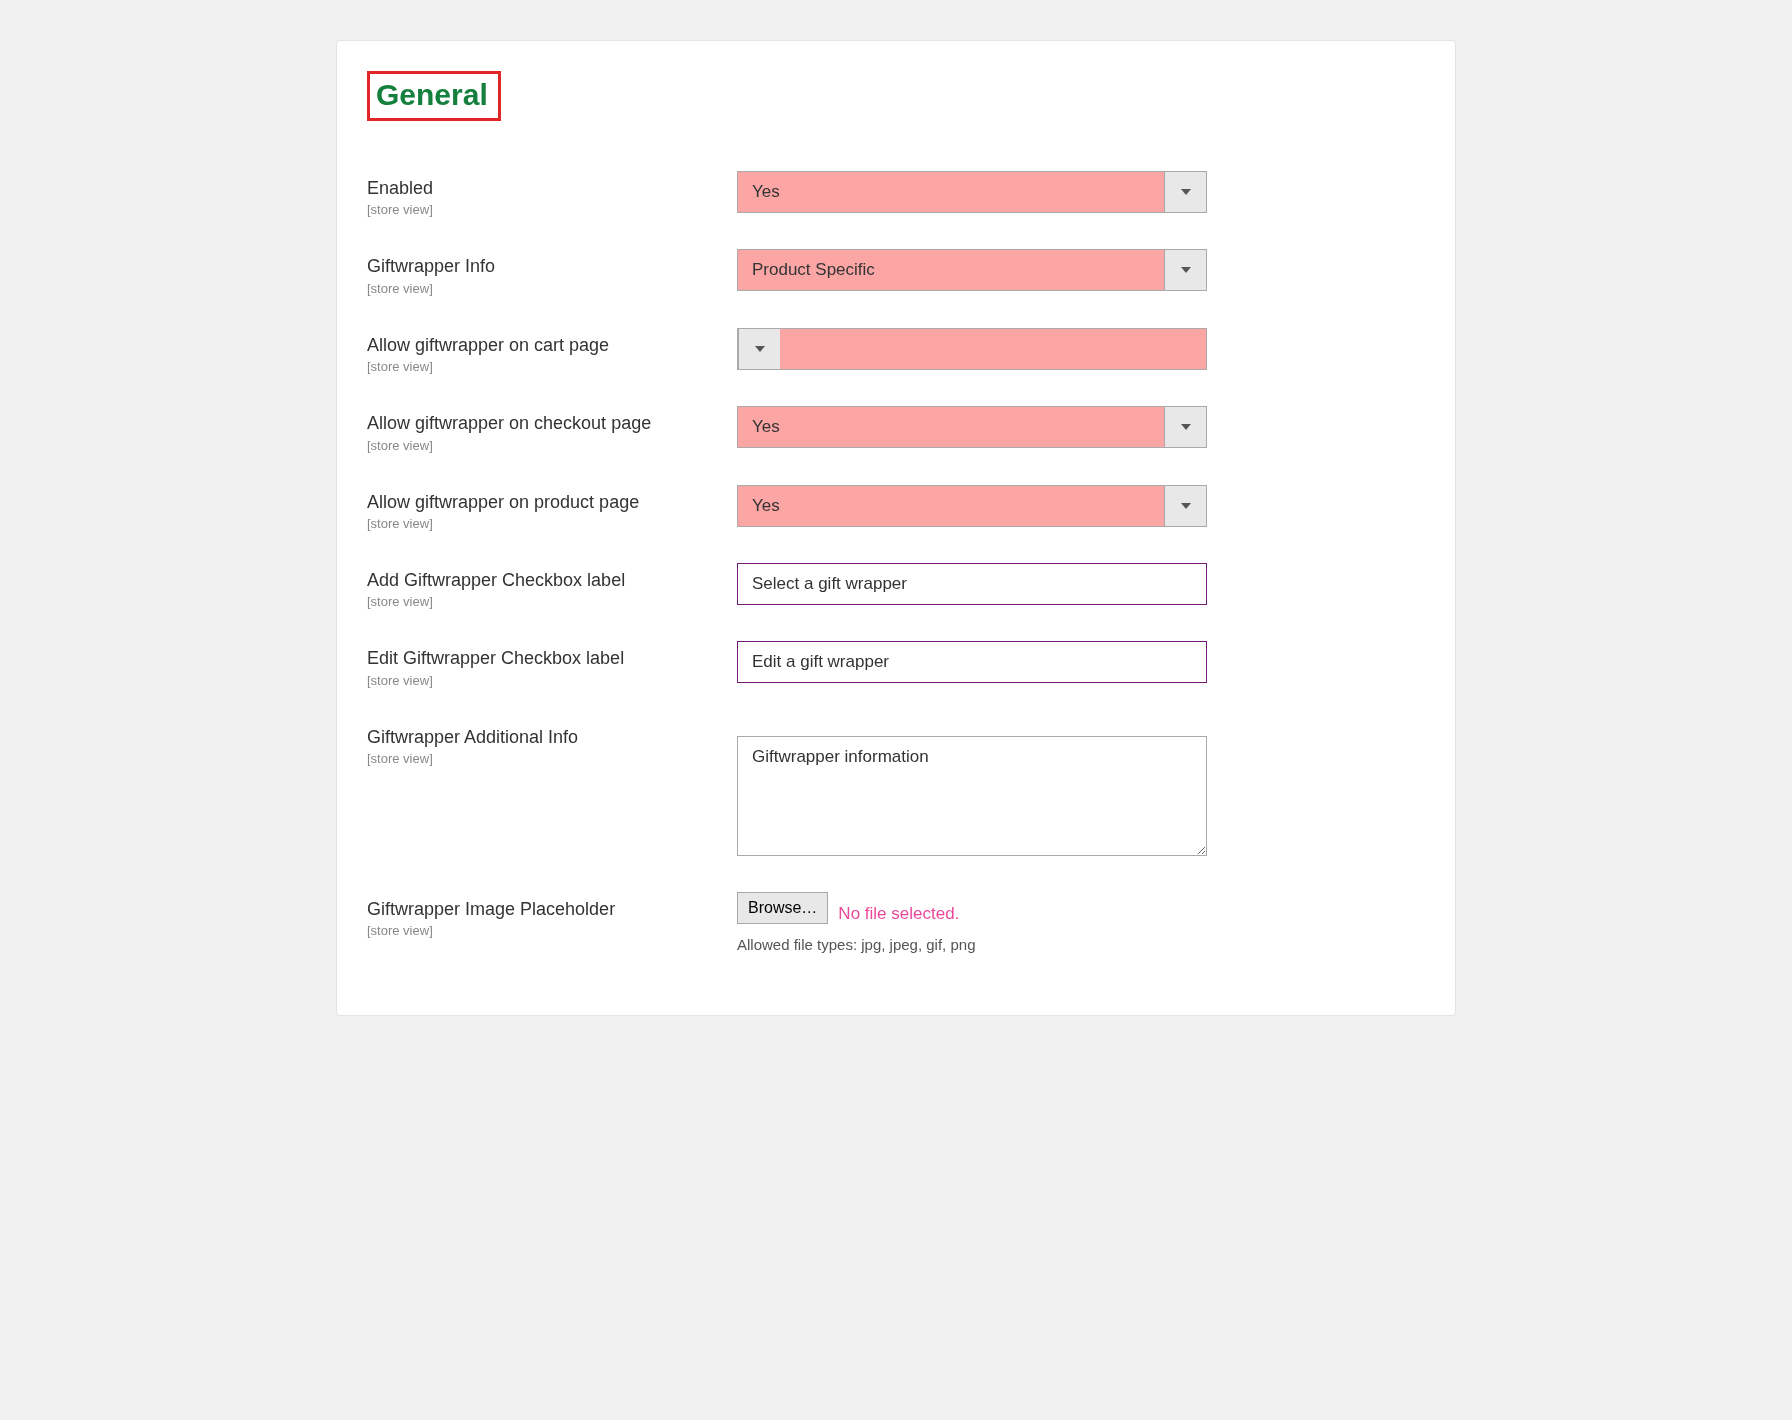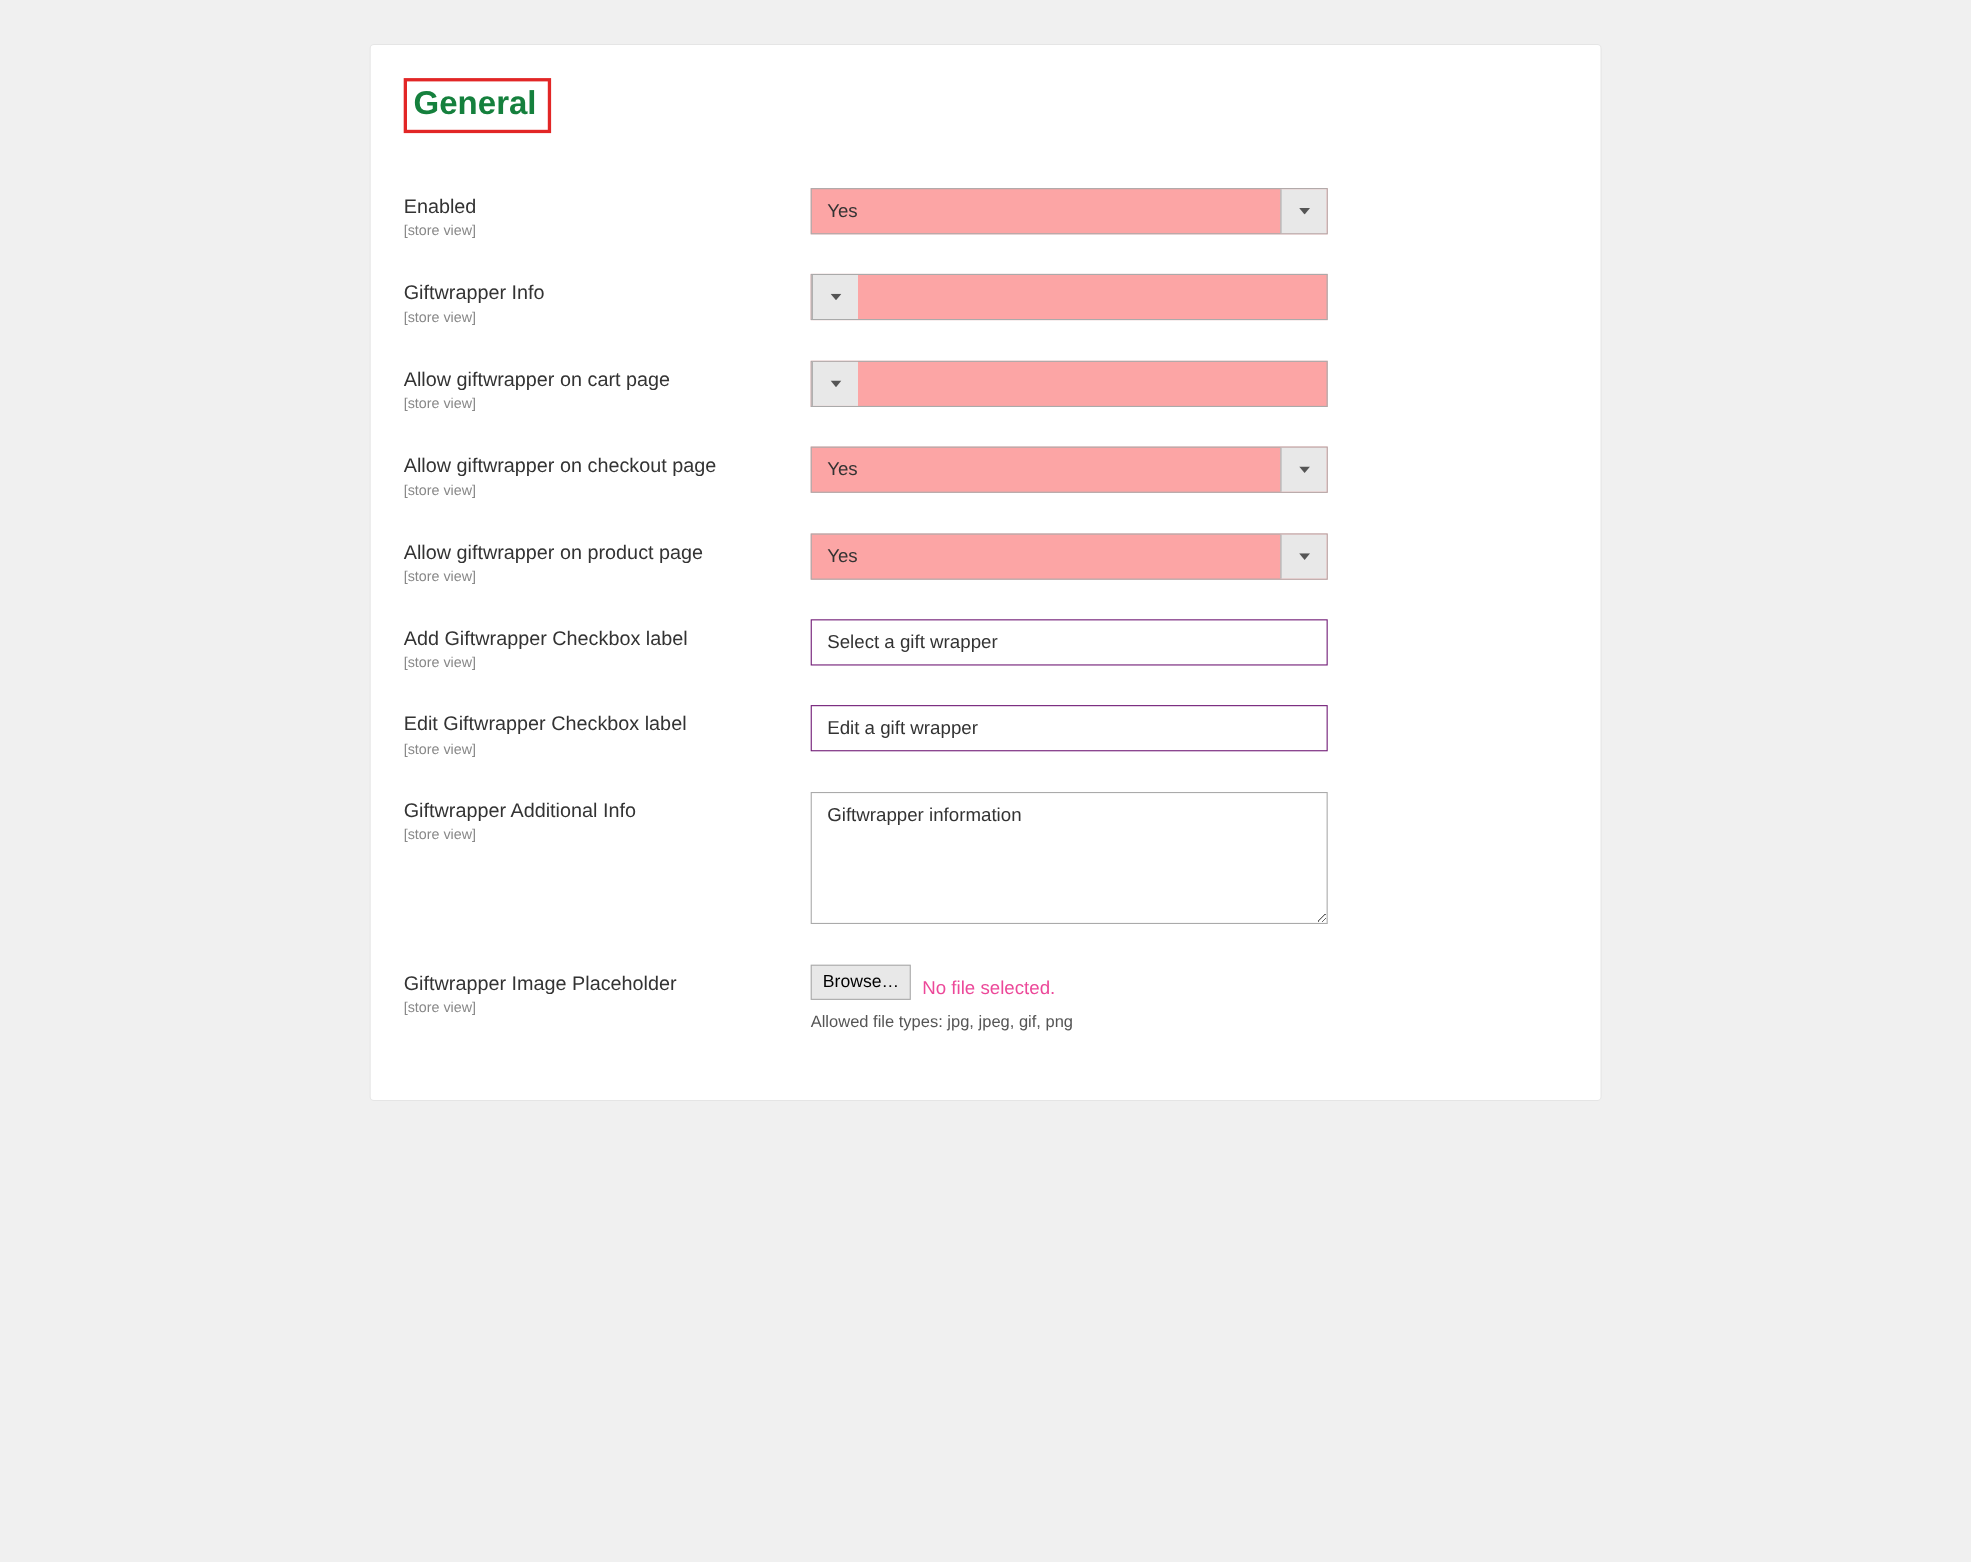--- a/index.html
+++ b/index.html
@@ -97,20 +97,21 @@
     }
     .textarea-input {
       width: 100%;
       height: 120px;
       border: 1px solid #aaa;
       padding: 10px 14px;
       font-size: 17px;
       color: #333;
       font-family: inherit;
       resize: both;
+      margin-top: 16px;
     }
     .file-row {
       display: flex;
       align-items: flex-end;
       gap: 10px;
     }
     .browse-btn {
       background: #e8e8e8;
       border: 1px solid #aaa;
       padding: 6px 10px;
@@ -153,20 +154,21 @@
   </div>
 
   
   <div class="form-row">
     <div class="form-label-col">
       <span class="form-label">Giftwrapper Info</span>
       <span class="form-scope">[store view]</span>
     </div>
     <div class="form-control-col">
       <div class="select-wrap">
+        <div class="select-value">Product Specific</div>
         <div class="select-arrow">
           <svg viewBox="0 0 10 6">
               <path d="M0 0 L10 0 L5 6 Z"></path>
             </svg>
         </div>
       </div>
     </div>
   </div>
 
   

